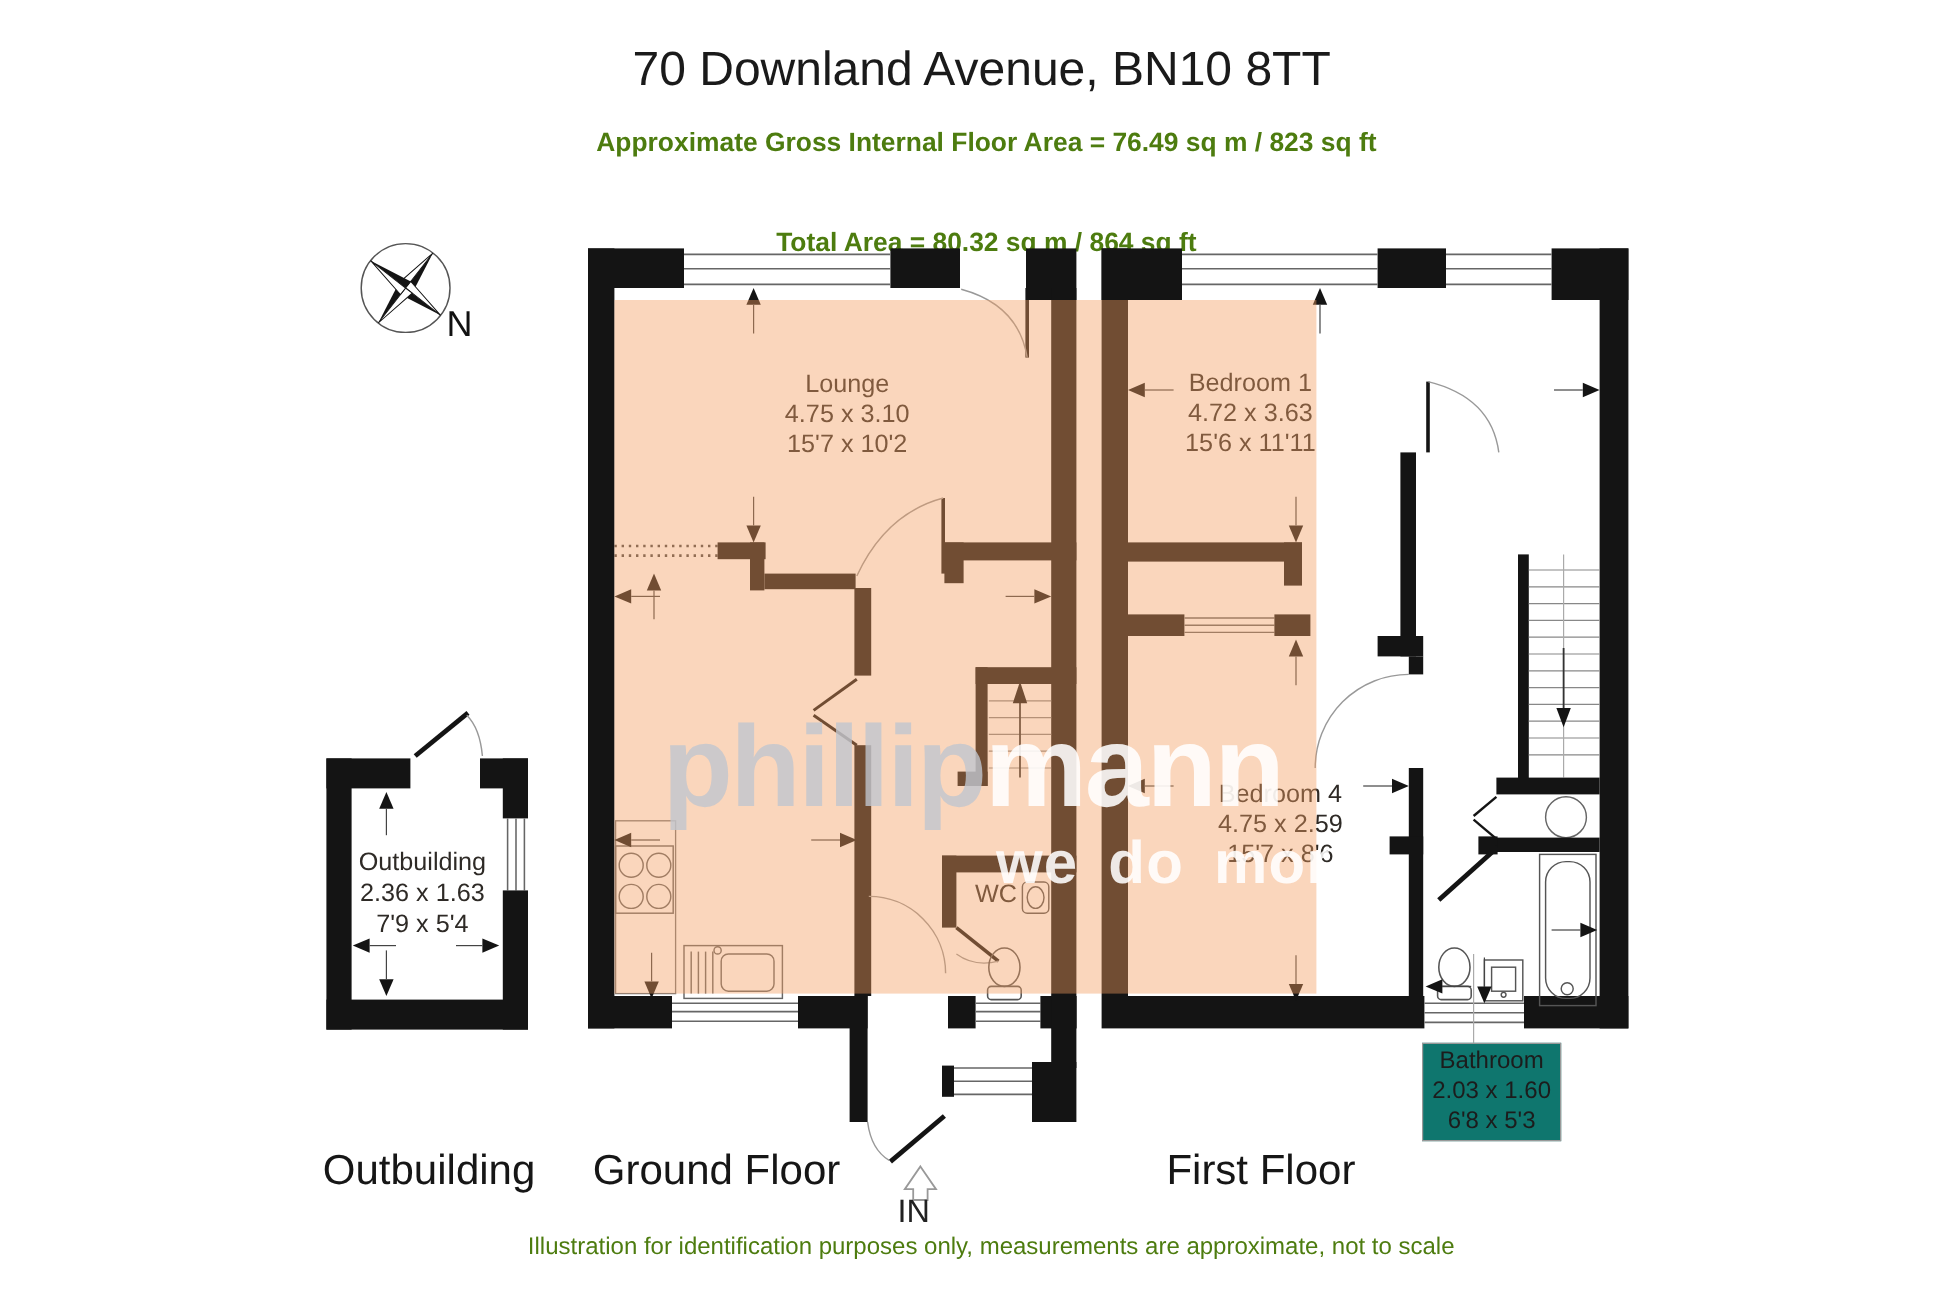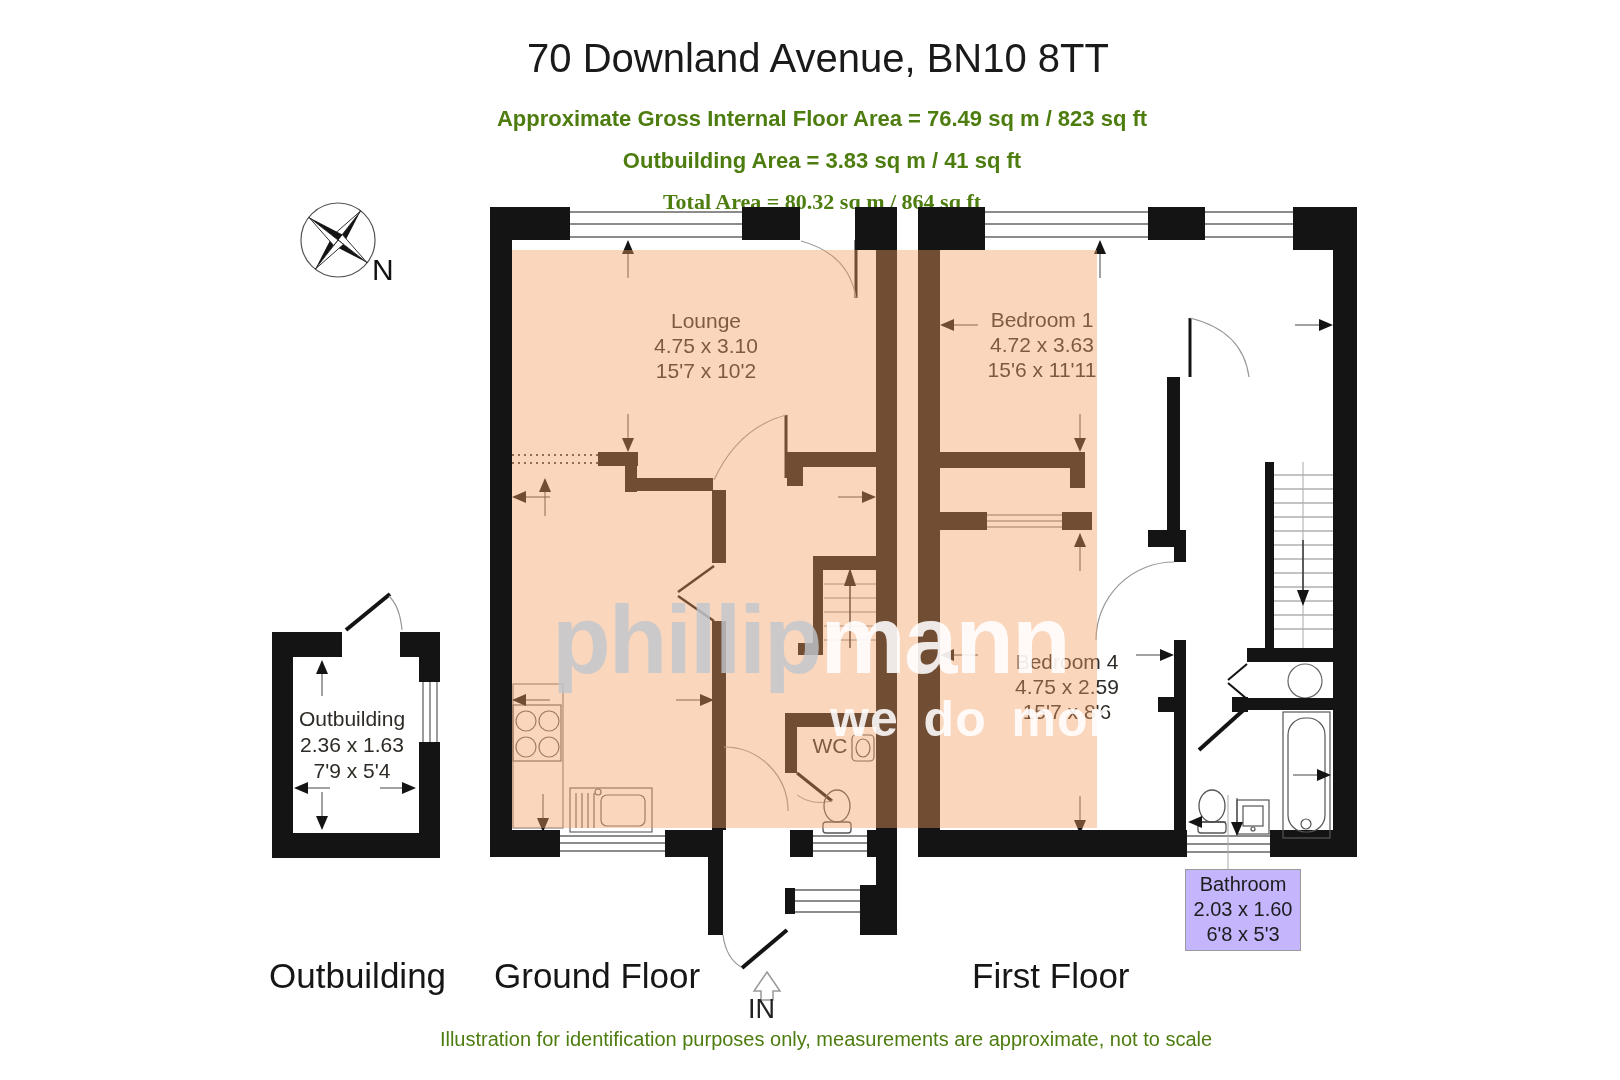--- a/index.html
+++ b/index.html
@@ -13,21 +13,21 @@
               line-height:25px;color:#2e2a26;white-space:nowrap;z-index:2;}
   .floor-label{position:absolute;font-size:35px;color:#161616;white-space:nowrap;z-index:5;}
   #overlay{position:absolute;left:512px;top:250px;width:585px;height:578px;z-index:3;}
   #watermark{position:absolute;left:552px;top:592px;font-size:96px;font-weight:bold;
              letter-spacing:-2px;white-space:nowrap;z-index:4;line-height:1;}
   #watermark .wm1{color:rgba(193,197,206,0.80);}
   #watermark .wm2{color:rgba(255,255,255,0.88);}
   #tagline{position:absolute;left:830px;top:690px;font-size:50px;font-weight:bold;
            color:rgba(255,255,255,0.88);white-space:nowrap;z-index:4;letter-spacing:1px;word-spacing:10px;}
   #bath-box{position:absolute;left:1185px;top:869px;width:114px;height:78px;border:1px solid #999;
-            background:#c4b5fd;text-align:center;font-size:20px;line-height:25px;padding-top:2px;
+            background:#0f766e;text-align:center;font-size:20px;line-height:25px;padding-top:2px;
             color:#1c1c1c;z-index:5;white-space:nowrap;}
   .in-label{position:absolute;left:748px;top:994px;font-size:27px;color:#222;z-index:5;}
   #footer{position:absolute;left:826px;top:1028px;transform:translateX(-50%);font-size:20px;
           color:#4d7c0f;white-space:nowrap;z-index:5;}
   svg{position:absolute;left:0;top:0;z-index:1;}
 </style>
 </head>
 <body>
 
 <div id="page">
@@ -364,22 +364,21 @@
     <div>7'9 x 5'4</div>
   </div>
 
   <div id="overlay" style="background: rgba(244, 158, 96, 0.42);"></div>
 
   <div id="watermark"><span class="wm1">phillip</span><span class="wm2">mann</span></div>
   <div id="tagline">we do more</div>
 
   <div class="abs hdr-title">70 Downland Avenue, BN10 8TT</div>
   <div class="abs hdr-sub" style="top:106px;">Approximate Gross Internal Floor Area = 76.49 sq m / 823 sq ft</div>
-  <div class="abs hdr-sub" style="top:148px;">Outbuilding Area = 3.83 sq m / 41 sq ft</div>
-  <div class="abs hdr-sub" style="top:189px;font-family:Liberation Serif, serif;">Total Area = 80.32 sq m / 864 sq ft</div>
+  <div class="abs hdr-sub" style="top:189px;">Total Area = 80.32 sq m / 864 sq ft</div>
 
   <div id="bath-box">
     <div>Bathroom</div>
     <div>2.03 x 1.60</div>
     <div>6'8 x 5'3</div>
   </div>
 
   <div class="floor-label" style="left:269px;top:956px;">Outbuilding</div>
   <div class="floor-label" style="left:494px;top:956px;">Ground Floor</div>
   <div class="floor-label" style="left:945px;top:956px;margin-left:27px;">First Floor</div>

